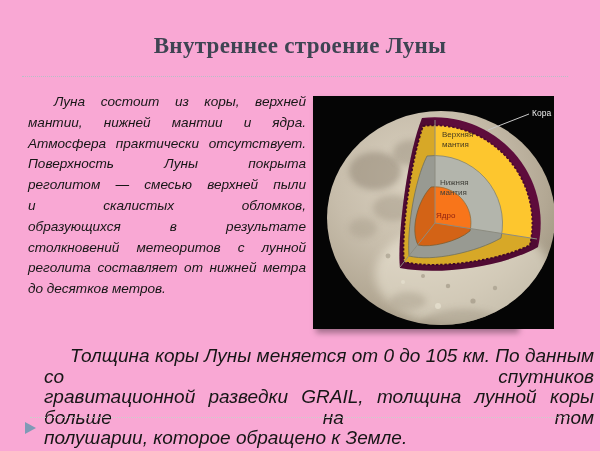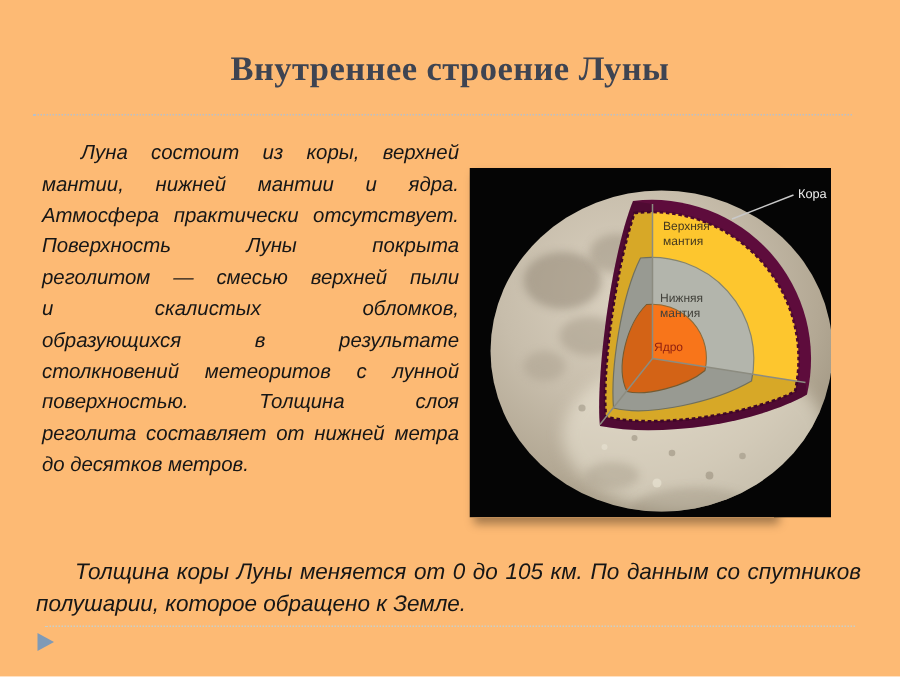--- a/index.html
+++ b/index.html
@@ -1,31 +1,31 @@
 <!DOCTYPE html>
 <html><head>
 <meta charset="utf-8">
 <style>
   html,body{margin:0;padding:0;background:#ffffff;}
-  .slide{position:relative;width:600px;height:451px;background:#fdba74;overflow:hidden;
+  .slide{position:relative;width:600px;height:451px;background:#f9a8d4;overflow:hidden;
          font-family:"Liberation Sans",sans-serif;}
   .title{position:absolute;top:33px;left:0;width:100%;margin:0;text-align:center;
          font-family:"Liberation Serif",serif;font-size:23px;font-weight:bold;
          color:#3e4452;letter-spacing:.3px;}
   .sep{position:absolute;height:0;border-top:1px dotted #b9bfc7;}
   .title-sep{top:76px;left:22px;width:546px;}
   .footer-sep{top:417px;left:30px;width:540px;border-top-color:#c9cfc9;}
   .body-text{position:absolute;top:92px;left:28px;width:278px;
              font-size:13.6px;line-height:20.8px;color:#161616;}
-  .bottom-text{position:absolute;top:346px;left:24px;width:550px;
-               font-size:15px;line-height:20.6px;color:#161616;margin-top:26px;}
+  .bottom-text{position:absolute;top:346px;left:44px;width:550px;
+               font-size:19px;line-height:20.6px;color:#161616;}
   .tline{text-align:justify;text-align-last:justify;font-style:italic;}
   .tline.first{text-indent:26px;}
   .tline.last{text-align-last:left;}
-  .figure{position:absolute;left:313px;top:112px;width:203px;height:233px;
+  .figure{position:absolute;left:313px;top:96px;width:203px;height:233px;
           box-shadow:3px 4px 6px rgba(0,0,0,.35);text-align:right;}
   .figure svg{display:block;}
   .arrow{position:absolute;left:25px;top:422px;width:0;height:0;
          border-top:6.5px solid transparent;border-bottom:6.5px solid transparent;
          border-left:11px solid #7f9ab6;}
   svg text{font-family:"Liberation Sans",sans-serif;}
 </style>
 </head>
 <body>
 
@@ -36,21 +36,20 @@
 
   <div class="body-text">
       <div class="tline first">Луна состоит из коры, верхней</div>
       <div class="tline">мантии, нижней мантии и ядра.</div>
       <div class="tline">Атмосфера практически отсутствует.</div>
       <div class="tline">Поверхность Луны покрыта</div>
       <div class="tline">реголитом — смесью верхней пыли</div>
       <div class="tline">и скалистых обломков,</div>
       <div class="tline">образующихся в результате</div>
       <div class="tline">столкновений метеоритов с лунной</div>
-      <div class="tline">поверхностью. Толщина слоя</div>
       <div class="tline">реголита составляет от нижней метра</div>
       <div class="tline last">до десятков метров.</div>
     </div>
 
   <div class="figure">
     <svg width="241" height="233" viewBox="0 0 241 233" xmlns="http://www.w3.org/2000/svg">
       <defs>
         <radialGradient id="mg" cx="38%" cy="32%" r="78%">
           <stop offset="0%" stop-color="#dad1c0"></stop>
           <stop offset="45%" stop-color="#c7bdab"></stop>
@@ -105,19 +104,20 @@
       <text x="129" y="41" font-size="8" fill="#45391f">Верхняя</text>
       <text x="129" y="51" font-size="8" fill="#45391f">мантия</text>
       <text x="127" y="89" font-size="8" fill="#41403a">Нижняя</text>
       <text x="127" y="99" font-size="8" fill="#41403a">мантия</text>
       <text x="123" y="122" font-size="8" fill="#8e1f10">Ядро</text>
     </svg>
   </div>
 
   <div class="bottom-text">
       <div class="tline first">Толщина коры Луны меняется от 0 до 105 км. По данным со спутников</div>
+      <div class="tline">гравитационной разведки GRAIL, толщина лунной коры больше на том</div>
       <div class="tline last">полушарии, которое обращено к Земле.</div>
     </div>
 
   <div class="sep footer-sep"></div>
   <div class="arrow"></div>
 
 </div>
 
 </body></html>

